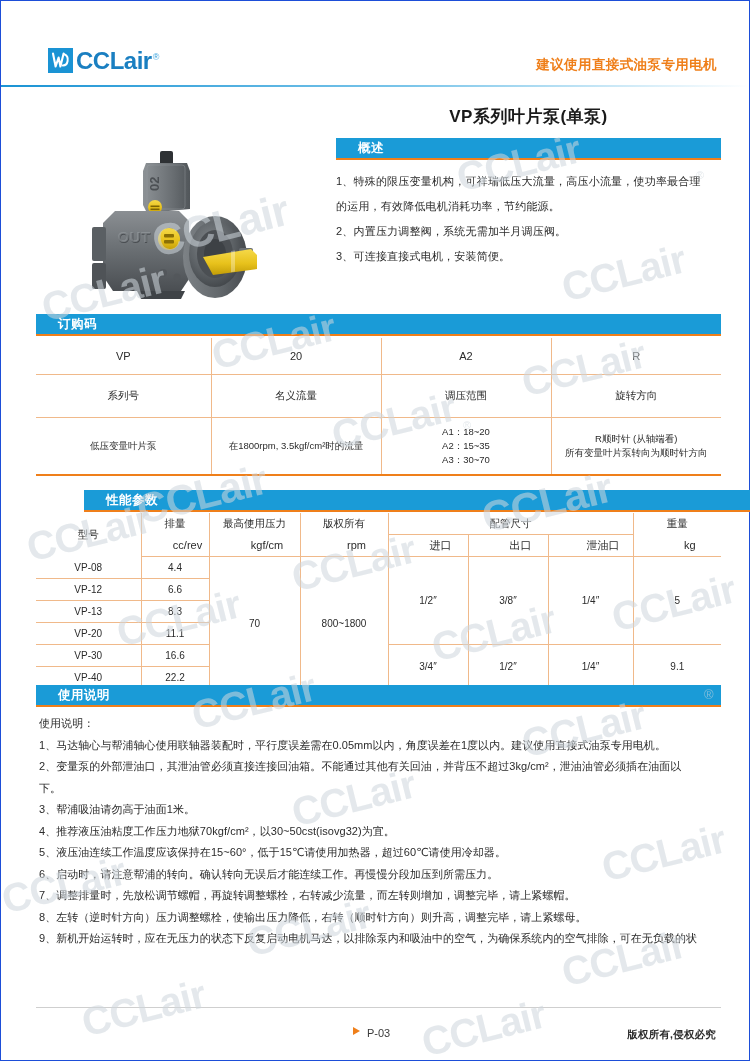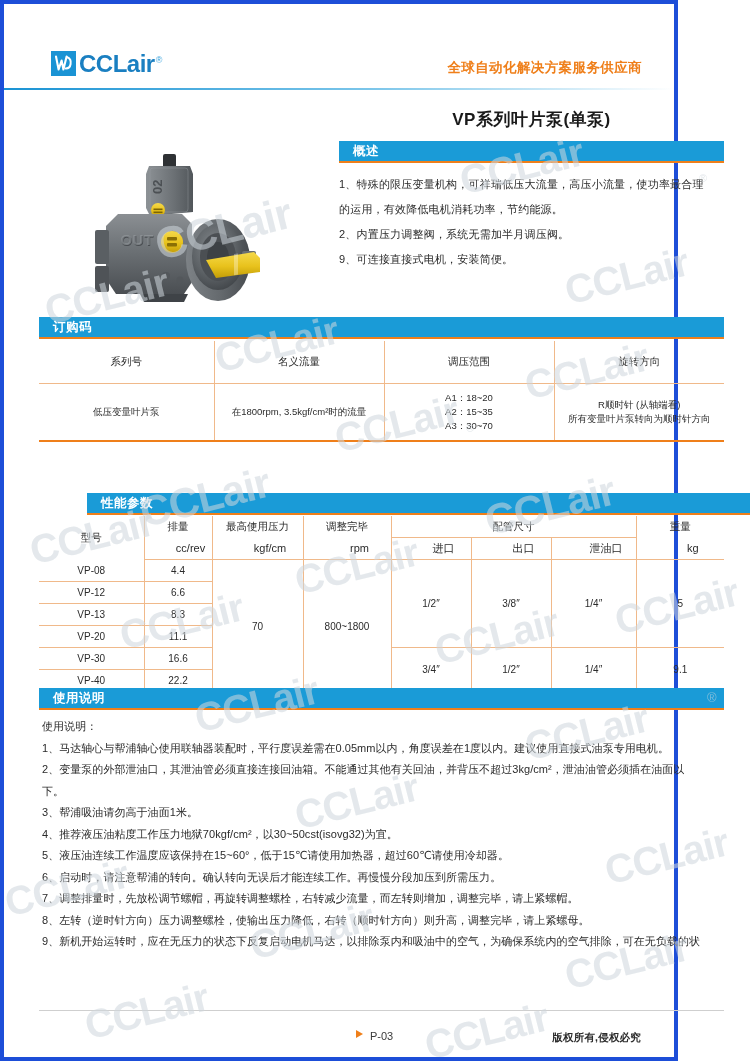--- a/index.html
+++ b/index.html
@@ -11,24 +11,24 @@
     width: 750px;
     height: 1061px;
     position: relative;
     font-family: "Liberation Sans", "DejaVu Sans", sans-serif;
     color: #231f20;
     overflow: hidden;
   }
   .page {
     position: absolute;
     left: 0; top: 0;
-    width: 678px;
+    width: 750px;
     height: 1061px;
     box-sizing: border-box;
-    border: 4px solid #1d4ed8;
+    border: 1px solid #1d4ed8;
     background: #fff;
   }
 
   
   .header {
     position: absolute;
     left: 0; top: 0;
     width: 100%;
     height: 84px;
   }
@@ -99,21 +99,21 @@
   
   .sec-bar {
     position: absolute;
     height: 20px;
     background: #1a9bd7;
     border-bottom: 2px solid #ef7f1a;
     box-sizing: content-box;
   }
   .sec-bar span {
     display: block;
-    padding-left: 14px;
+    padding-left: 22px;
     line-height: 20px;
     font-size: 12.5px;
     font-weight: bold;
     color: #ffffff;
     letter-spacing: 0.5px;
   }
 
   
   #overview-bar { left: 335px; top: 137px; width: 385px; }
   .overview-body {
@@ -263,21 +263,21 @@
     <div class="logo-wrap">
       <span class="logo-mark">
         <svg width="25" height="25" viewBox="0 0 25 25">
           <rect x="0" y="0" width="25" height="25" fill="#1a93d4"></rect>
           <path d="M5 5.5 L7.6 18.5 L10.6 9.5 L12.4 18.5 L15.6 5.5" stroke="#ffffff" stroke-width="2.1" fill="none" stroke-linecap="round" stroke-linejoin="round"></path>
           <path d="M16.2 6.2 Q20.5 7.8 19.6 13 Q18.9 17.6 14.6 17.4" stroke="#ffffff" stroke-width="2.0" fill="none" stroke-linecap="round"></path>
         </svg>
       </span>
       <span class="logo-text"><span>CCLair</span><span class="logo-reg">®</span></span>
     </div>
-    <div class="tagline">全球自动化解决方案服务供应商</div>
+    <div class="tagline">建议使用直接式油泵专用电机</div>
     <div class="header-rule"></div>
   </div>
 
   <div class="page-title">VP系列叶片泵(单泵)</div>
 
   <div class="product-img">
     <svg width="252" height="148" viewBox="0 0 252 148">
       <defs>
         <linearGradient id="gBody" x1="0" y1="0" x2="0" y2="1">
           <stop offset="0%" stop-color="#8b8f93"></stop>
@@ -347,34 +347,40 @@
     </svg>
   </div>
 
   <div class="sec-bar" id="overview-bar">
     <span>概述</span>
   </div>
   <div class="overview-body">
     <p>1、特殊的限压变量机构，可祥瑞低压大流量，高压小流量，使功率最合理</p>
     <p>的运用，有效降低电机消耗功率，节约能源。</p>
     <p>2、内置压力调整阀，系统无需加半月调压阀。</p>
-    <p>9、可连接直接式电机，安装简便。</p>
+    <p>3、可连接直接式电机，安装简便。</p>
   </div>
 
   <div class="sec-bar" id="order-bar">
     <span>订购码</span>
   </div>
   <table class="dt" id="order-table">
     <colgroup>
       <col style="width:175px">
         <col style="width:170px">
       <col style="width:170px">
         <col style="width:170px">
     </colgroup>
     <tbody>
+      <tr class="r1">
+        <td class="hline vline">VP</td>
+        <td class="hline vline">20</td>
+        <td class="hline vline">A2</td>
+        <td class="hline">R</td>
+      </tr>
       <tr class="r2">
         <td class="hline vline">系列号</td>
         <td class="hline vline">名义流量</td>
         <td class="hline vline">调压范围</td>
         <td class="hline">旋转方向</td>
       </tr>
       <tr class="r3">
         <td class="hline-strong vline cell-ml" style="white-space:pre-line">低压变量叶片泵</td>
         <td class="hline-strong vline cell-ml" style="white-space:pre-line">在1800rpm, 3.5kgf/cm²时的流量</td>
         <td class="hline-strong vline cell-ml" style="white-space:pre-line;text-align:center">A1：18~20
@@ -399,21 +405,21 @@
         <col style="width:80px">
       <col style="width:85px">
         <col style="width:88px">
     </colgroup>
     <tbody>
 
       <tr>
         <td class="hd vline" rowspan="2">型号</td>
         <td class="hd vline">排量</td>
         <td class="hd vline">最高使用压力</td>
-        <td class="hd vline">调整完毕</td>
+        <td class="hd vline">版权所有</td>
         <td class="hd hline vline" colspan="3">配管尺寸</td>
         <td class="hd">重量</td>
       </tr>
 
       <tr>
         <td class="sub hline vline">cc/rev</td>
         <td class="sub hline vline">kgf/cm</td>
         <td class="sub hline vline">rpm</td>
         <td class="sub hline vline">进口</td>
         <td class="sub hline vline">出口</td>

